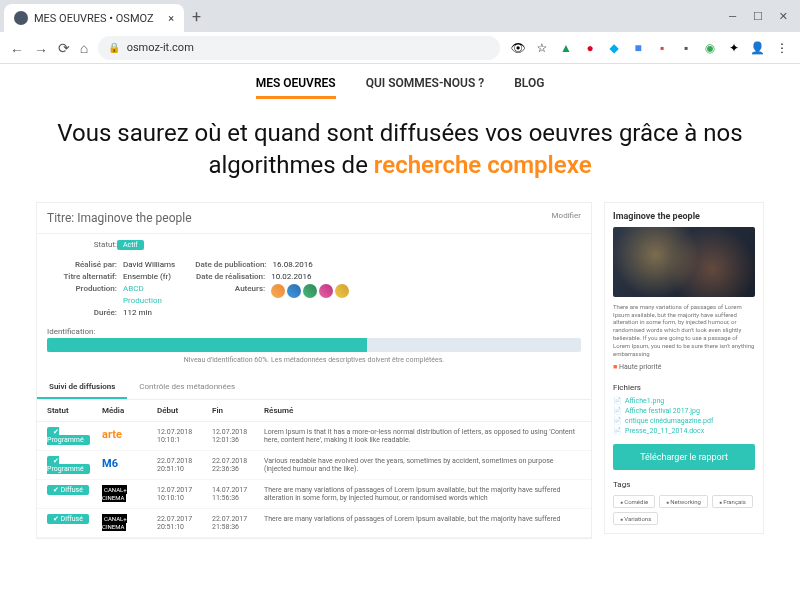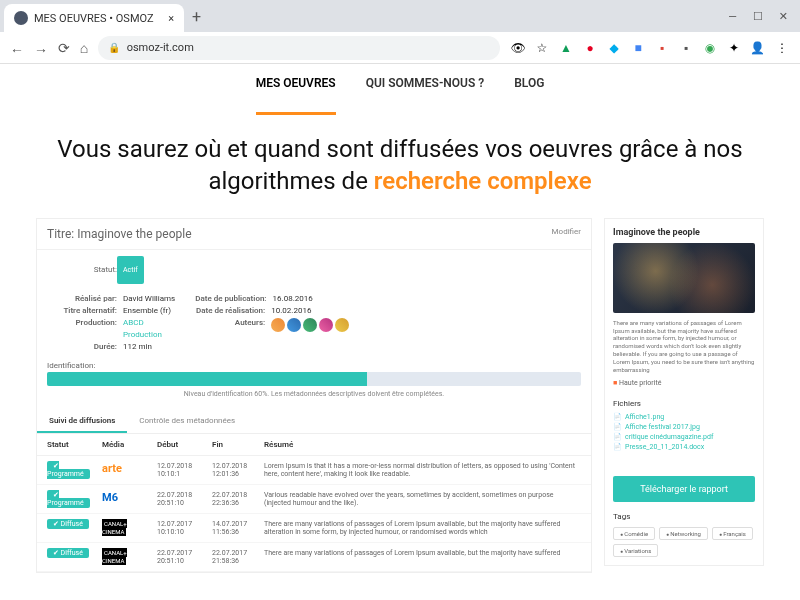--- a/index.html
+++ b/index.html
@@ -11,32 +11,32 @@
 .newtab{margin-left:8px;font-size:16px;color:#555;cursor:pointer}
 .wincontrols{margin-left:auto;display:flex;gap:16px;padding-right:8px;color:#555}
 .wincontrols span{cursor:pointer;font-size:11px}
 .toolbar{height:32px;background:#fff;border-bottom:1px solid #e0e0e0;display:flex;align-items:center;padding:0 10px;gap:10px}
 .navbtn{cursor:pointer;color:#555;font-size:14px}
 .urlbar{flex:1;height:24px;background:#f1f3f4;border-radius:12px;display:flex;align-items:center;padding:0 10px;font-size:11px;color:#333;gap:6px}
 .exticons{display:flex;gap:8px;align-items:center}
 .exticons span{width:16px;height:16px;display:flex;align-items:center;justify-content:center;font-size:12px;cursor:pointer}
 .content{height:536px;overflow:auto;background:#fff}
 .mainnav{display:flex;justify-content:center;gap:30px;padding:12px 0 8px;font-size:12px;font-weight:600;color:#333}
-.mainnav span{cursor:pointer;padding-bottom:22px}
+.mainnav span{cursor:pointer;padding-bottom:6px}
 .mainnav .active{border-bottom:3px solid #ff8c1a;color:#000}
 .hero{text-align:center;padding:10px 30px 20px;font-size:24px;font-weight:400;color:#111;line-height:1.35}
 .hero .orange{color:#ff8c1a;font-weight:600}
 .dashboard{display:flex;gap:12px;padding:0 36px 20px;font-size:9px;color:#555}
 .leftcol{flex:1;background:#fff;border:1px solid #eee}
 .rightcol{width:160px;display:flex;flex-direction:column;gap:8px}
 .titlerow{display:flex;justify-content:space-between;padding:8px 10px;font-size:12px;color:#666;border-bottom:1px solid #f0f0f0}
 .titlerow a{font-size:8px;color:#888;cursor:pointer}
 .statrow{display:flex;align-items:center;padding:6px 10px;}
 .label{color:#666;font-size:8px;text-align:right;min-width:70px}
-.badge{background:#2ec4b6;color:#fff;padding:10px 6px;border-radius:2px;font-size:7px}
+.badge{background:#2ec4b6;color:#fff;padding:1px 6px;border-radius:2px;font-size:7px}
 .badge2{background:#2ec4b6;color:#fff;padding:1px 6px;border-radius:2px;font-size:7px}
 .metarow{display:flex;padding:4px 10px;gap:20px}
 .metacol{display:flex;flex-direction:column;gap:3px}
 .metacol .pair{display:flex;gap:6px}
 .metacol .k{color:#666;font-size:8px;text-align:right;min-width:70px;font-weight:600}
 .metacol .v{color:#333;font-size:8px}
 .metacol .link{color:#2ec4b6}
 .avatars{display:flex;gap:2px}
 .avatars span{width:14px;height:14px;border-radius:50%;background:linear-gradient(45deg,#f6ad55,#ed8936)}
 .avatars span:nth-child(2){background:linear-gradient(45deg,#4299e1,#2b6cb0)}
@@ -59,21 +59,21 @@
 .rpanel{background:#fff;border:1px solid #eee;padding:8px}
 .rpanel h4{font-size:9px;color:#333;margin-bottom:6px}
 .rimg{width:100%;height:70px;background:linear-gradient(135deg,#2d3748,#1a202c);border-radius:2px;margin-bottom:6px;position:relative;overflow:hidden}
 .rimg::before{content:"";position:absolute;inset:0;background:radial-gradient(circle at 30% 40%,rgba(255,200,100,0.4),transparent 40%),radial-gradient(circle at 70% 60%,rgba(255,150,80,0.3),transparent 40%)}
 .rdesc{font-size:6px;color:#777;line-height:1.3;margin-bottom:6px}
 .pri{font-size:7px;color:#666}
 .pri::before{content:"■ ";color:#ff6b35}
 .flist{list-style:none;margin-top:4px}
 .flist li{font-size:7px;color:#2ec4b6;padding:1px 0 1px 12px;position:relative;cursor:pointer}
 .flist li::before{content:"📄";position:absolute;left:0;font-size:7px}
-.dlbtn{background:#2ec4b6;color:#fff;text-align:center;padding:8px;font-size:9px;border-radius:2px;cursor:pointer;margin-top:24px}
+.dlbtn{background:#2ec4b6;color:#fff;text-align:center;padding:8px;font-size:9px;border-radius:2px;cursor:pointer;margin-top:8px}
 .tags{display:flex;flex-wrap:wrap;gap:4px;margin-top:6px}
 .tag{border:1px solid #ddd;padding:2px 6px;font-size:6px;color:#666;border-radius:2px}
 .tag::before{content:"● ";font-size:5px}
 .lock{font-size:10px}
 </style>
 </head>
 <body>
 
 <div class="titlebar">
   <div class="tab">

